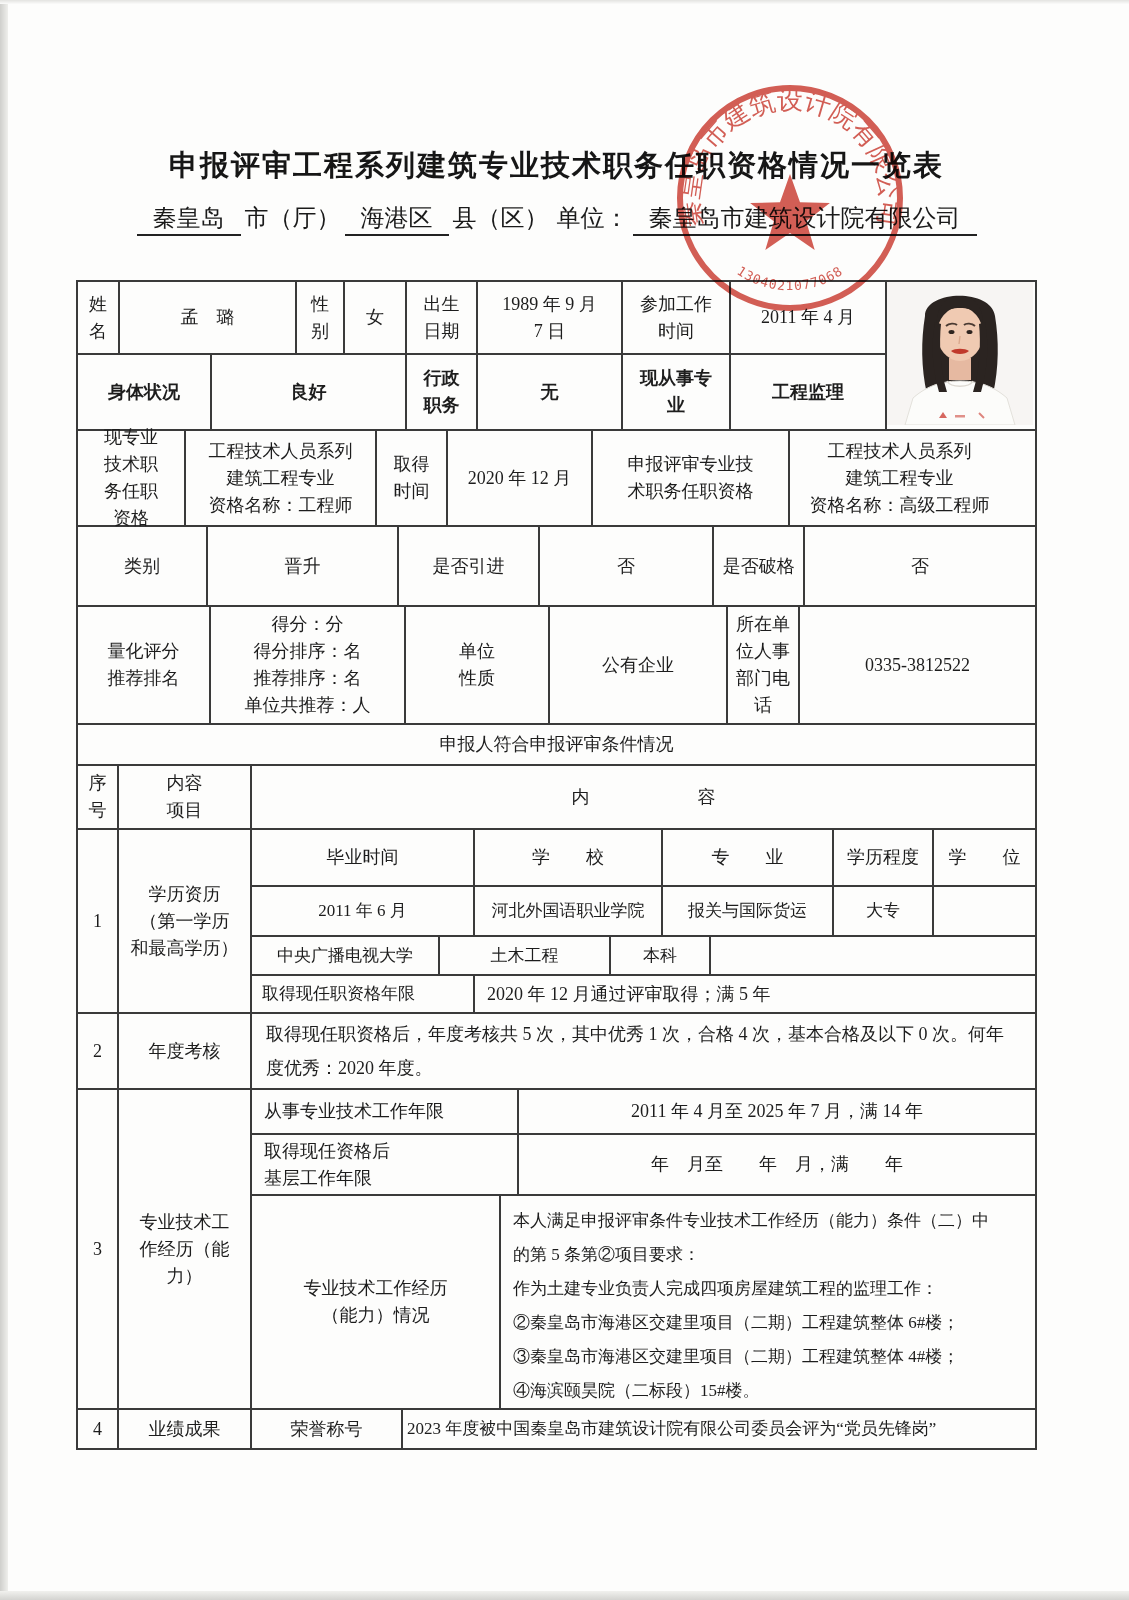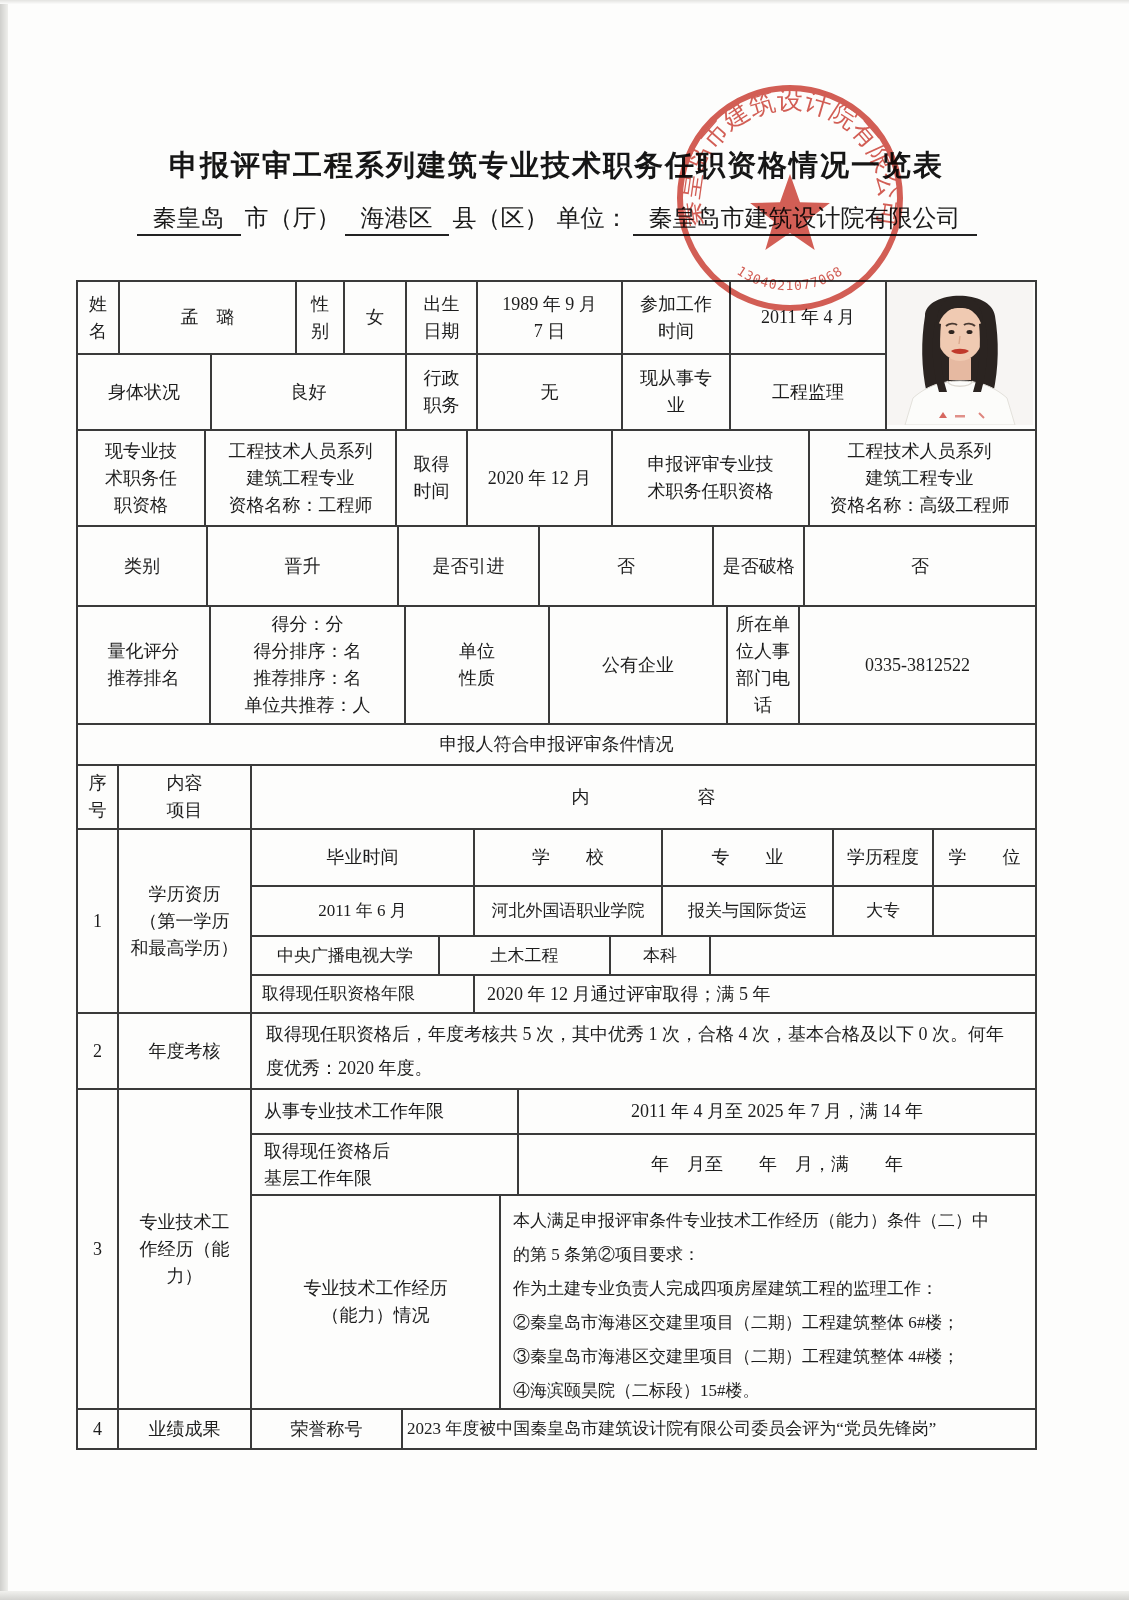--- a/index.html
+++ b/index.html
@@ -38,21 +38,21 @@
   .td {
     border-right:2px solid #3a3a3a;
     display:flex; align-items:center; justify-content:center;
     text-align:center; font-size:18px; line-height:1.5; padding:2px 4px;
   }
   .td:last-child { border-right:0; }
   .pre { white-space:pre-line; }
   .left { justify-content:flex-start; text-align:left; }
   .top-block { display:flex; border-bottom:2px solid #3a3a3a; }
   .top-left { width:807px; }
-  .top-left .tr:last-child { border-bottom:0; }
+  .top-left .tr:last-child { border-bottom:0;font-weight:bold; }
   .photo-cell { width:150px; height:147px; border-left:2px solid #3a3a3a; position:relative; }
   .inner-col { width:783px; display:flex; flex-direction:column; }
   .itr { display:flex; border-bottom:2px solid #3a3a3a; }
   .itr:last-child { border-bottom:0; }
 
   .seal {
     position:absolute; left:672px; top:80px; width:236px; height:236px;
     opacity:0.8; mix-blend-mode:multiply; pointer-events:none;
   }
   .small-note { font-size:17px; }
@@ -123,21 +123,21 @@
           <path d="M64,69 C68,66 78,66 82,69 C78,73 68,73 64,69 Z" fill="#c03a2c"></path>
 
           <path d="M52,136 l4,-6 l4,6 Z" fill="#c9362b" opacity="0.75"></path>
           <rect x="68" y="133" width="10" height="2.5" fill="#c9362b" opacity="0.55"></rect>
           <path d="M92,131 l5,5" stroke="#c9362b" stroke-width="2" opacity="0.6"></path>
         </svg>
       </div>
     </div>
 
     <div class="tr" style="height:96px">
-      <div class="td" style="width:128px;padding:20px 21px">现专业技术职务任职资格</div>
+      <div class="td" style="width:108px;padding:20px 21px">现专业技术职务任职资格</div>
       <div class="td pre" style="width:191px">工程技术人员系列
 建筑工程专业
 资格名称：工程师</div>
       <div class="td" style="width:71px;padding:2px 16px">取得时间</div>
       <div class="td" style="width:145px">2020 年 12 月</div>
       <div class="td" style="width:197px;padding:2px 26px">申报评审专业技术职务任职资格</div>
       <div class="td pre" style="width:219px">工程技术人员系列
 建筑工程专业
 资格名称：高级工程师</div>
     </div>

